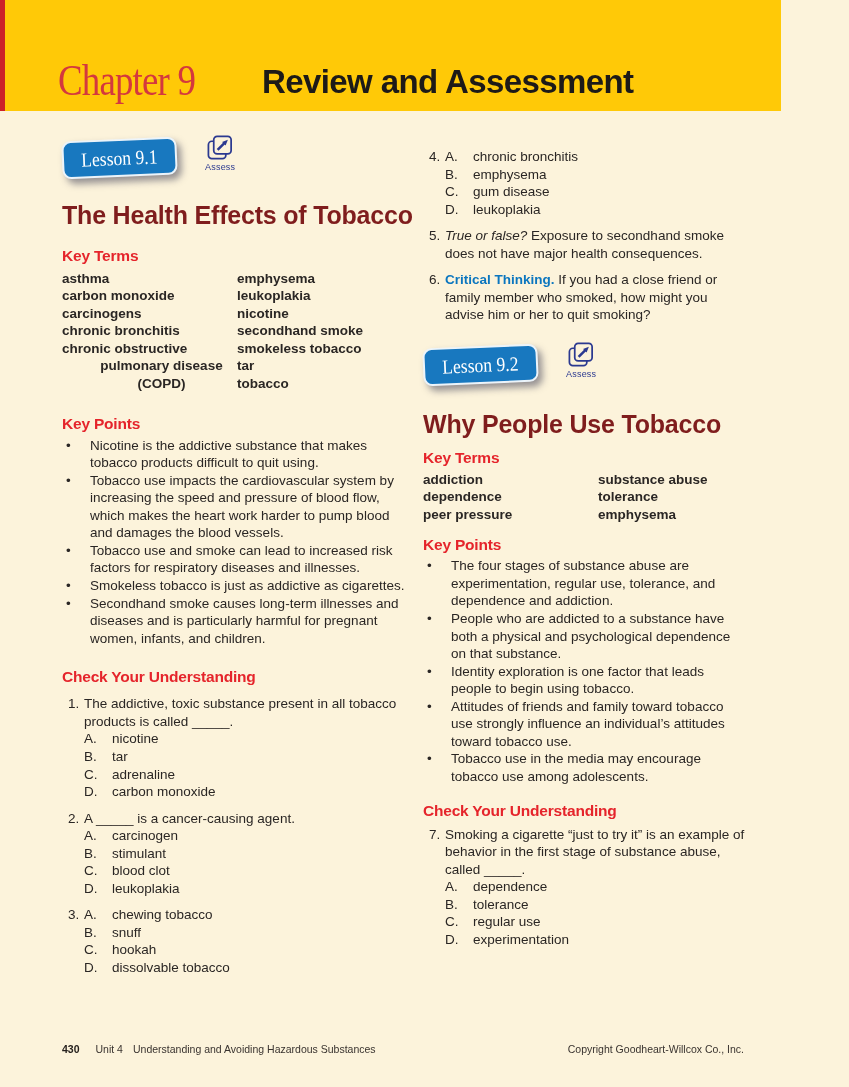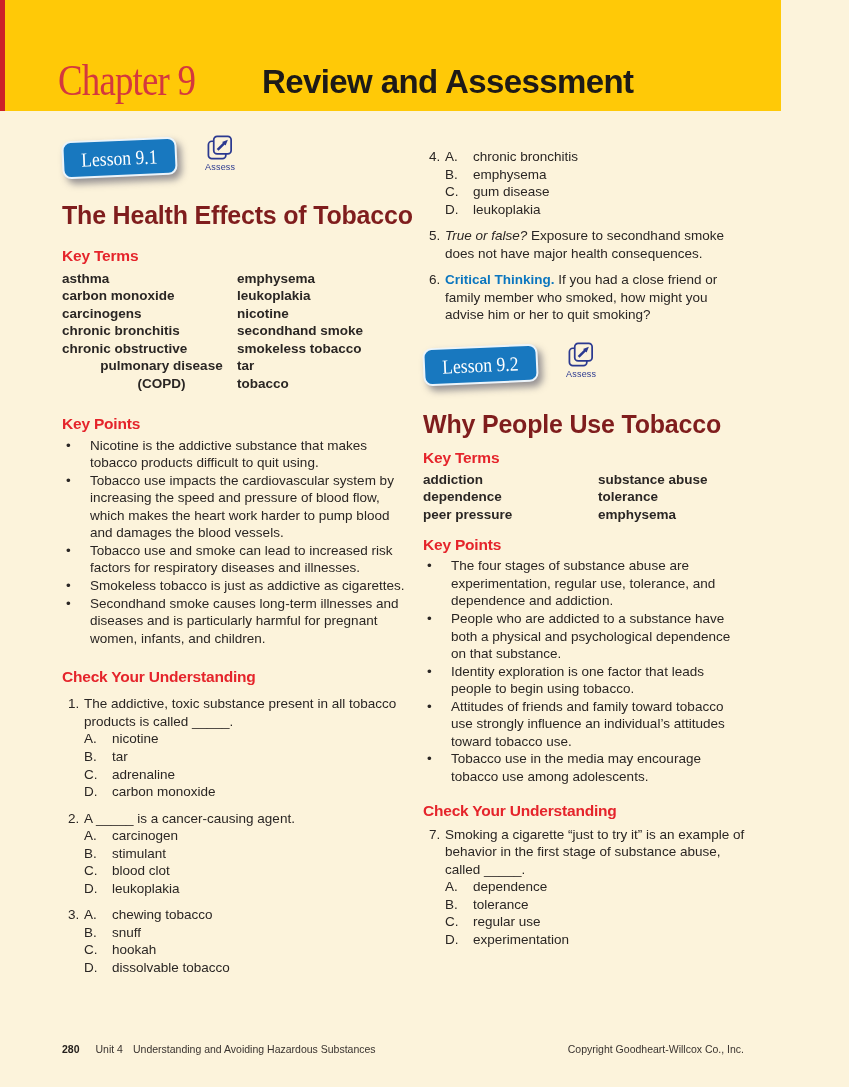--- a/index.html
+++ b/index.html
@@ -394,19 +394,19 @@
                 </div>
               </div>
             </div>
           </li>
         </ol>
 
     </section>
   </main>
 
   <footer class="page-footer">
-    <span class="pgnum">280</span>
+    <span class="pgnum">430</span>
     <span class="unit-label">Unit 4</span>
     <span class="unit-title">Understanding and Avoiding Hazardous Substances</span>
     <span class="copyright">Copyright Goodheart-Willcox Co., Inc.</span>
   </footer>
 
 </div>
 
 </body></html>

